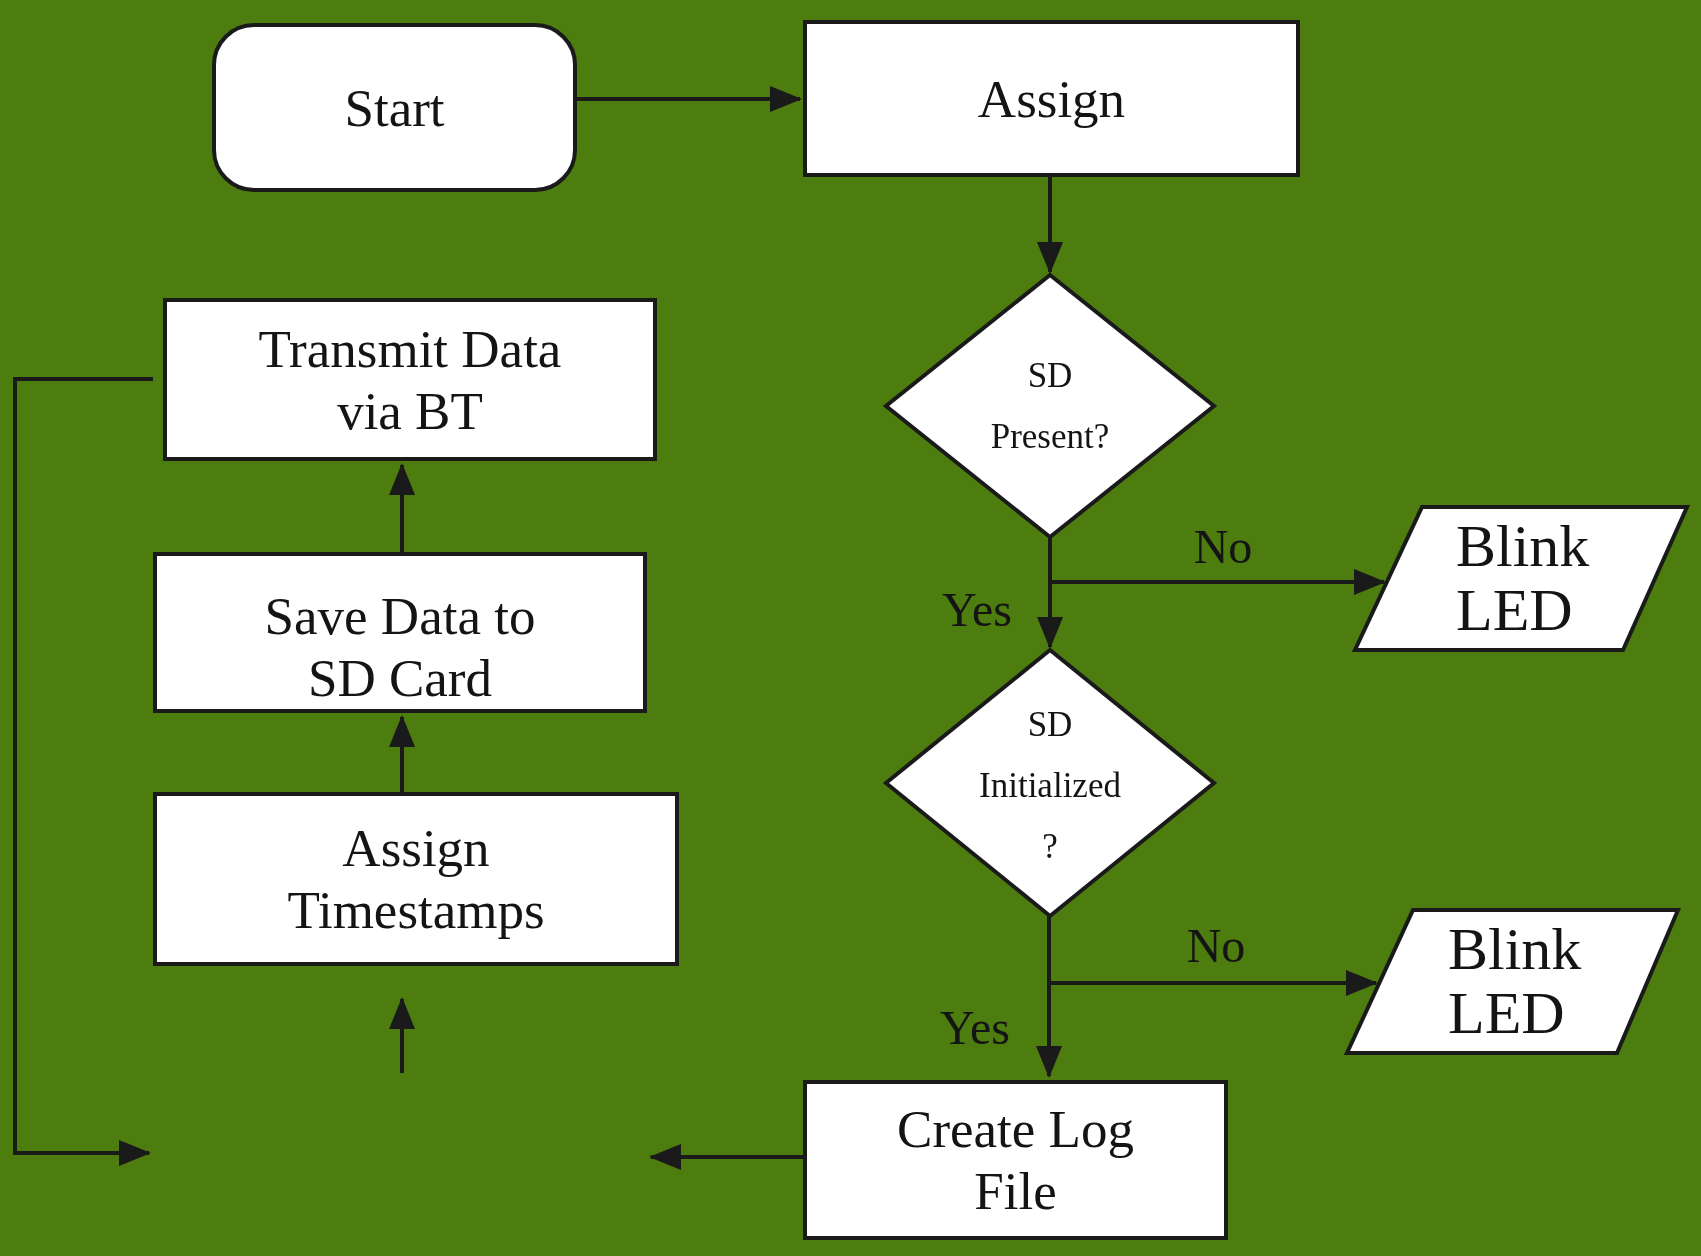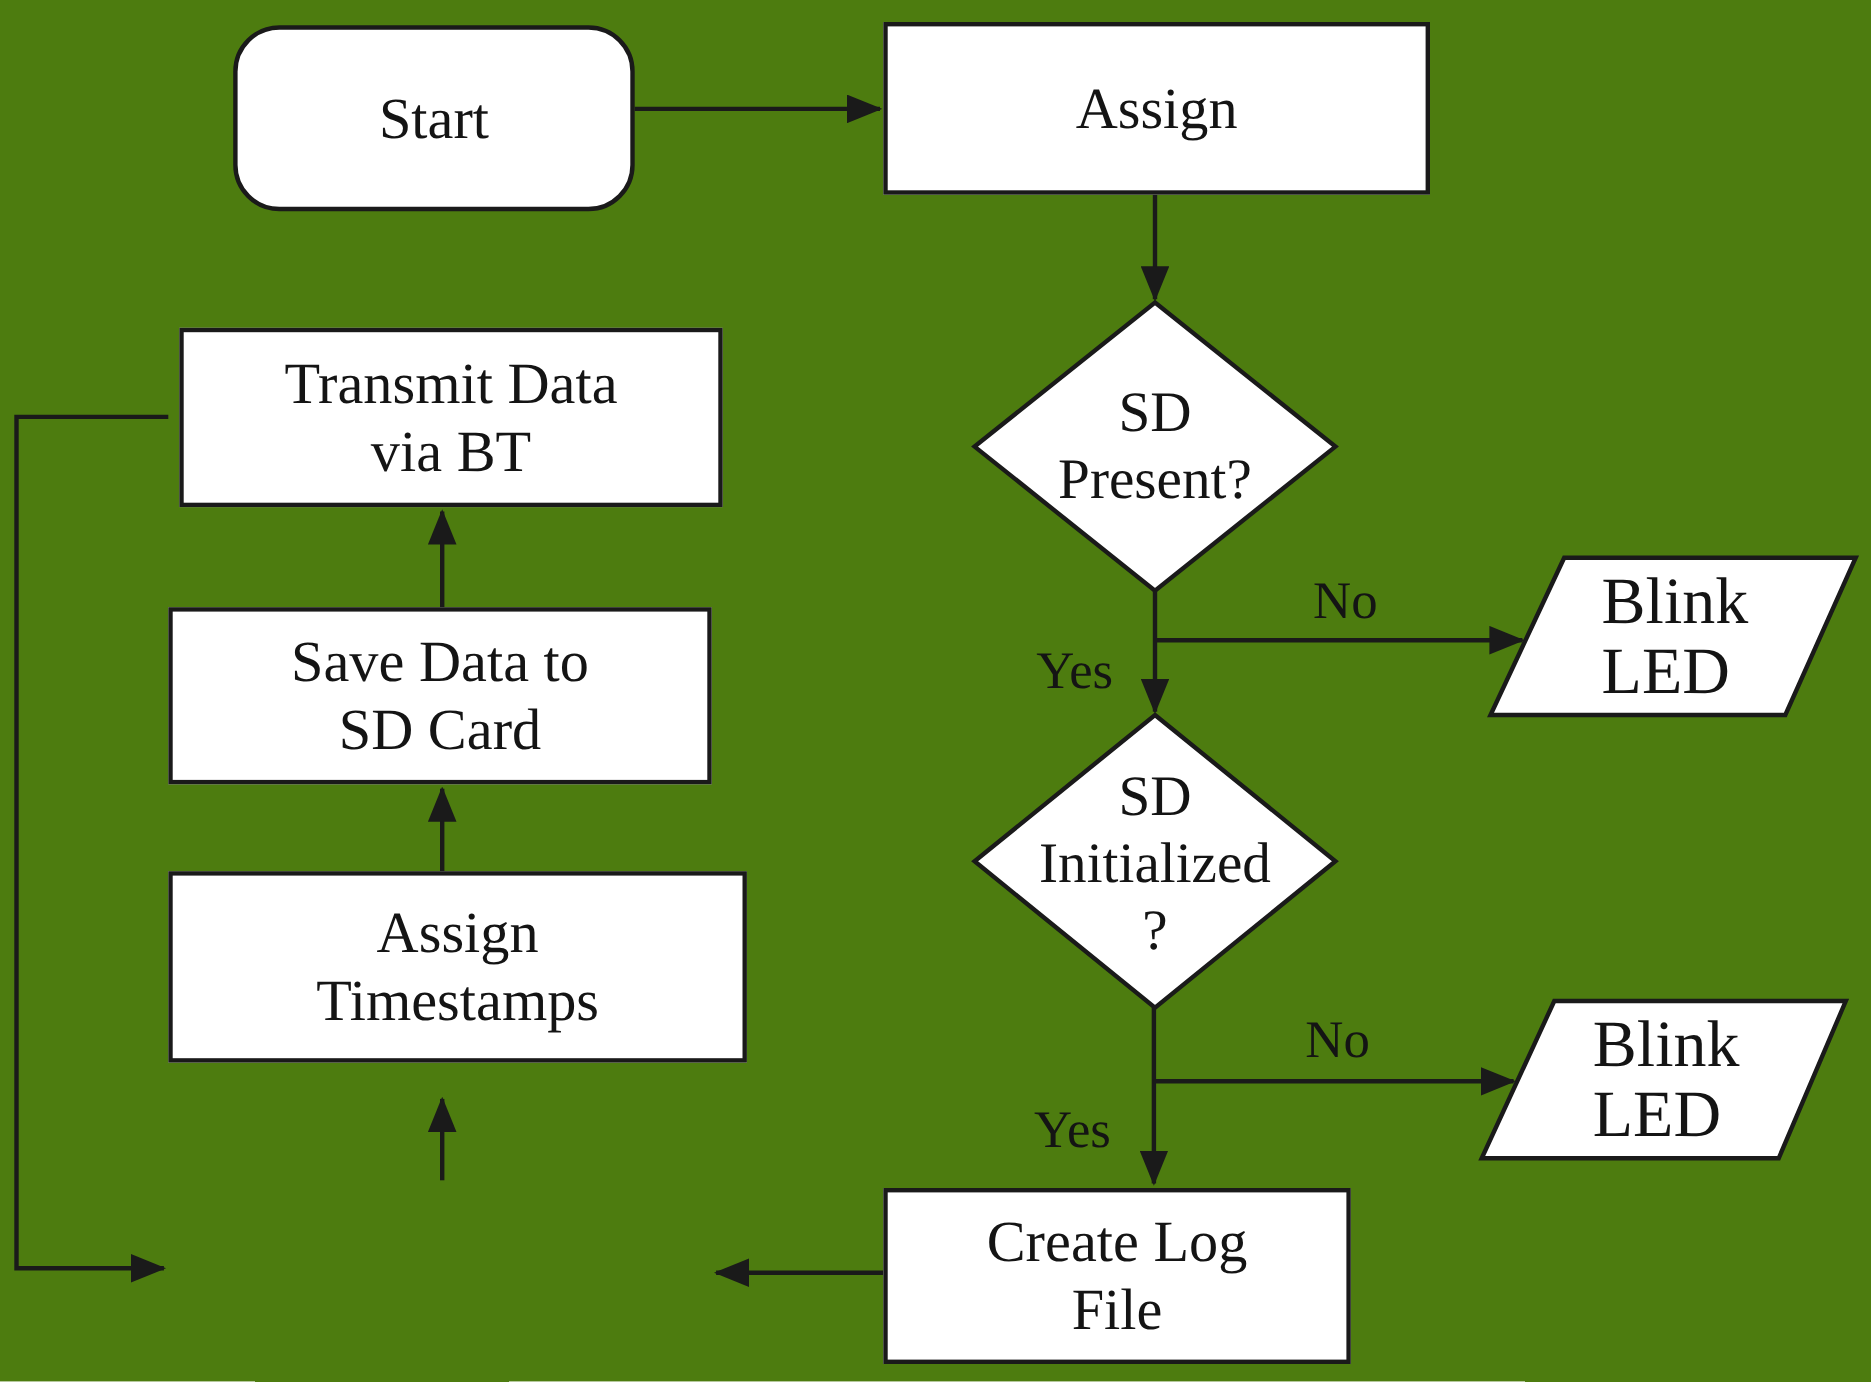--- a/index.html
+++ b/index.html
@@ -30,21 +30,21 @@
     white-space: pre-line;
     font-size: 53px;
     line-height: 62px;
     z-index: 2;
   }
   .node.rounded { border-radius: 42px; }
   .shape-label {
     position: absolute;
     white-space: pre-line;
     text-align: center;
-    font-size: 52px;
+    font-size: 35px;
     line-height: 61px;
     z-index: 3;
   }
   .shape-label.io {
     text-align: left;
     font-size: 60px;
     line-height: 64px;
   }
   .edge-label {
     position: absolute;
@@ -92,21 +92,21 @@
 
   <div class="node" style="left:803px; top:20px; width:497px; height:157px;">
     <span>Assign</span>
   </div>
 
   <div class="node" style="left:153px; top:298px; width:494px; height:163px;margin-left:10px;">
     <span>Transmit Data
 via BT</span>
   </div>
 
-  <div class="node" style="left:153px; top:552px; width:494px; height:161px;">
+  <div class="node" style="left:153px; top:552px; width:494px; height:161px;align-items:flex-end;">
     <span>Save Data to
 SD Card</span>
   </div>
 
   <div class="node" style="left:153px; top:792px; width:526px; height:174px;">
     <span>Assign
 Timestamps</span>
   </div>
 
 

